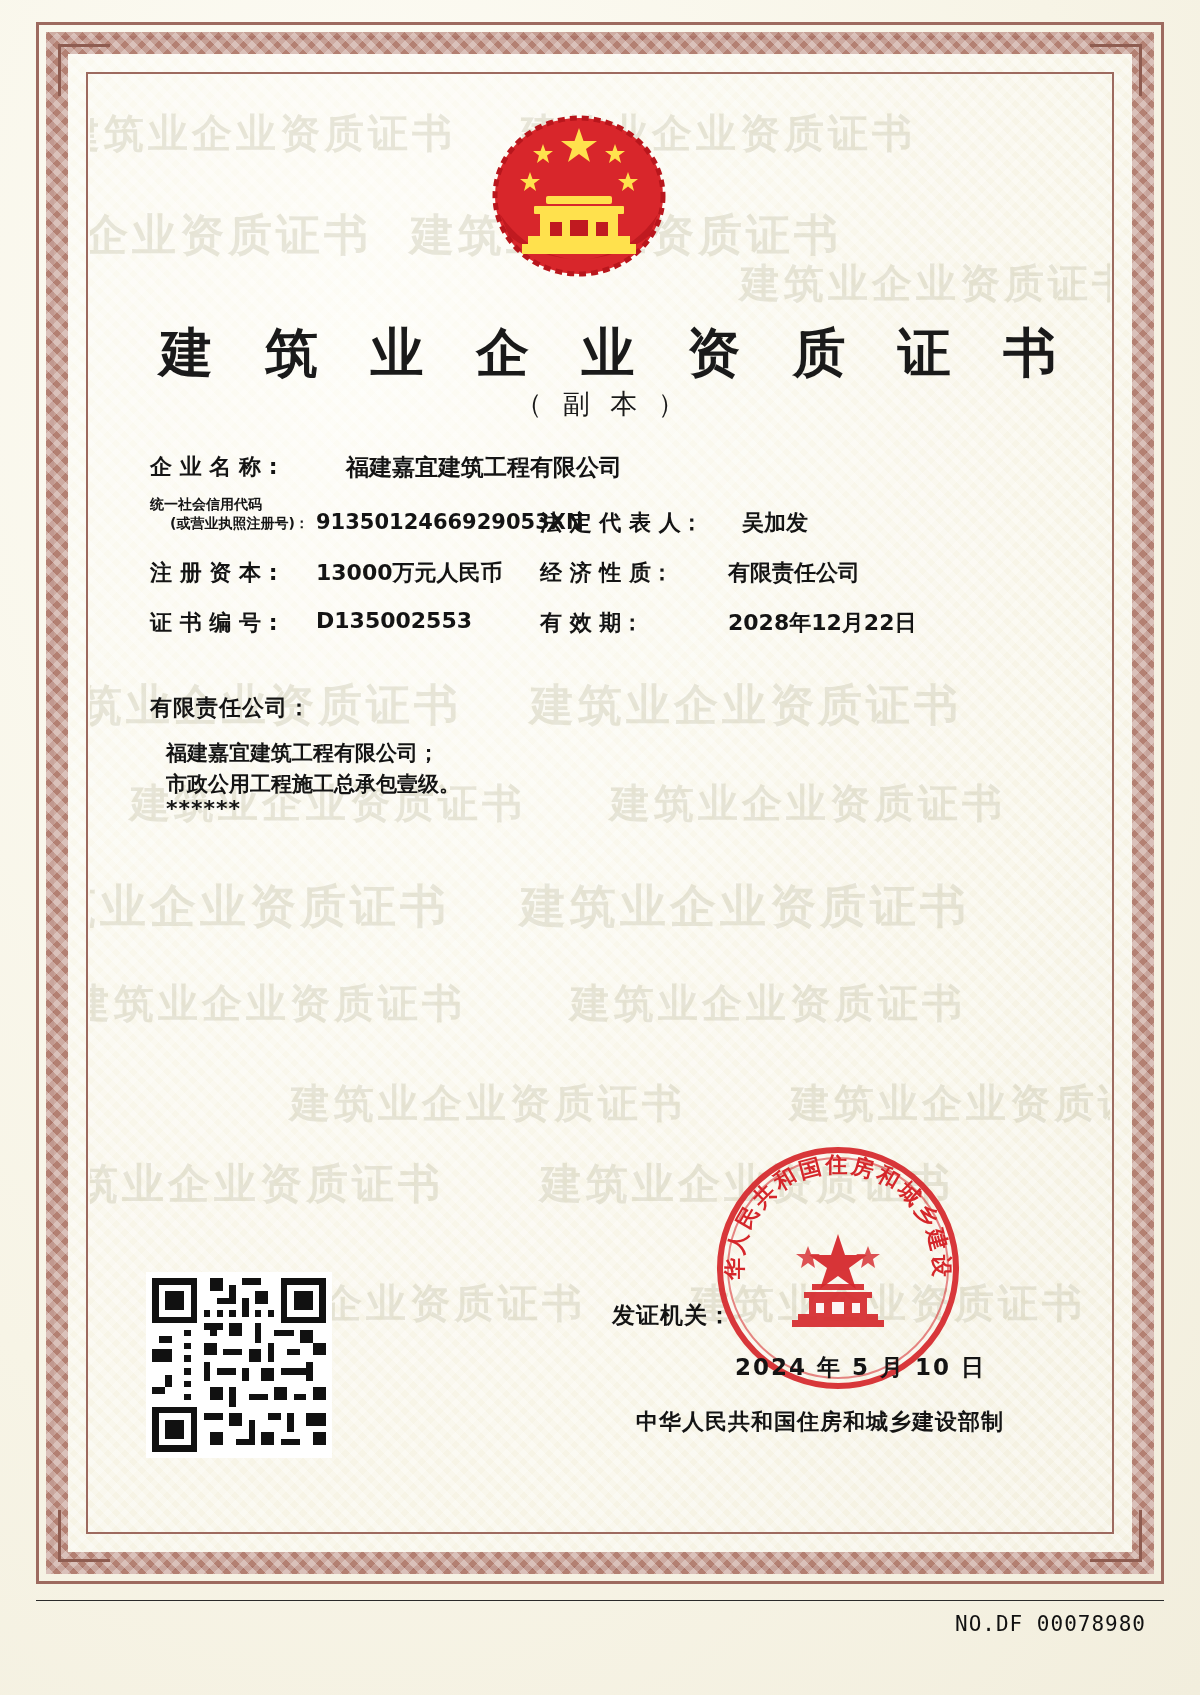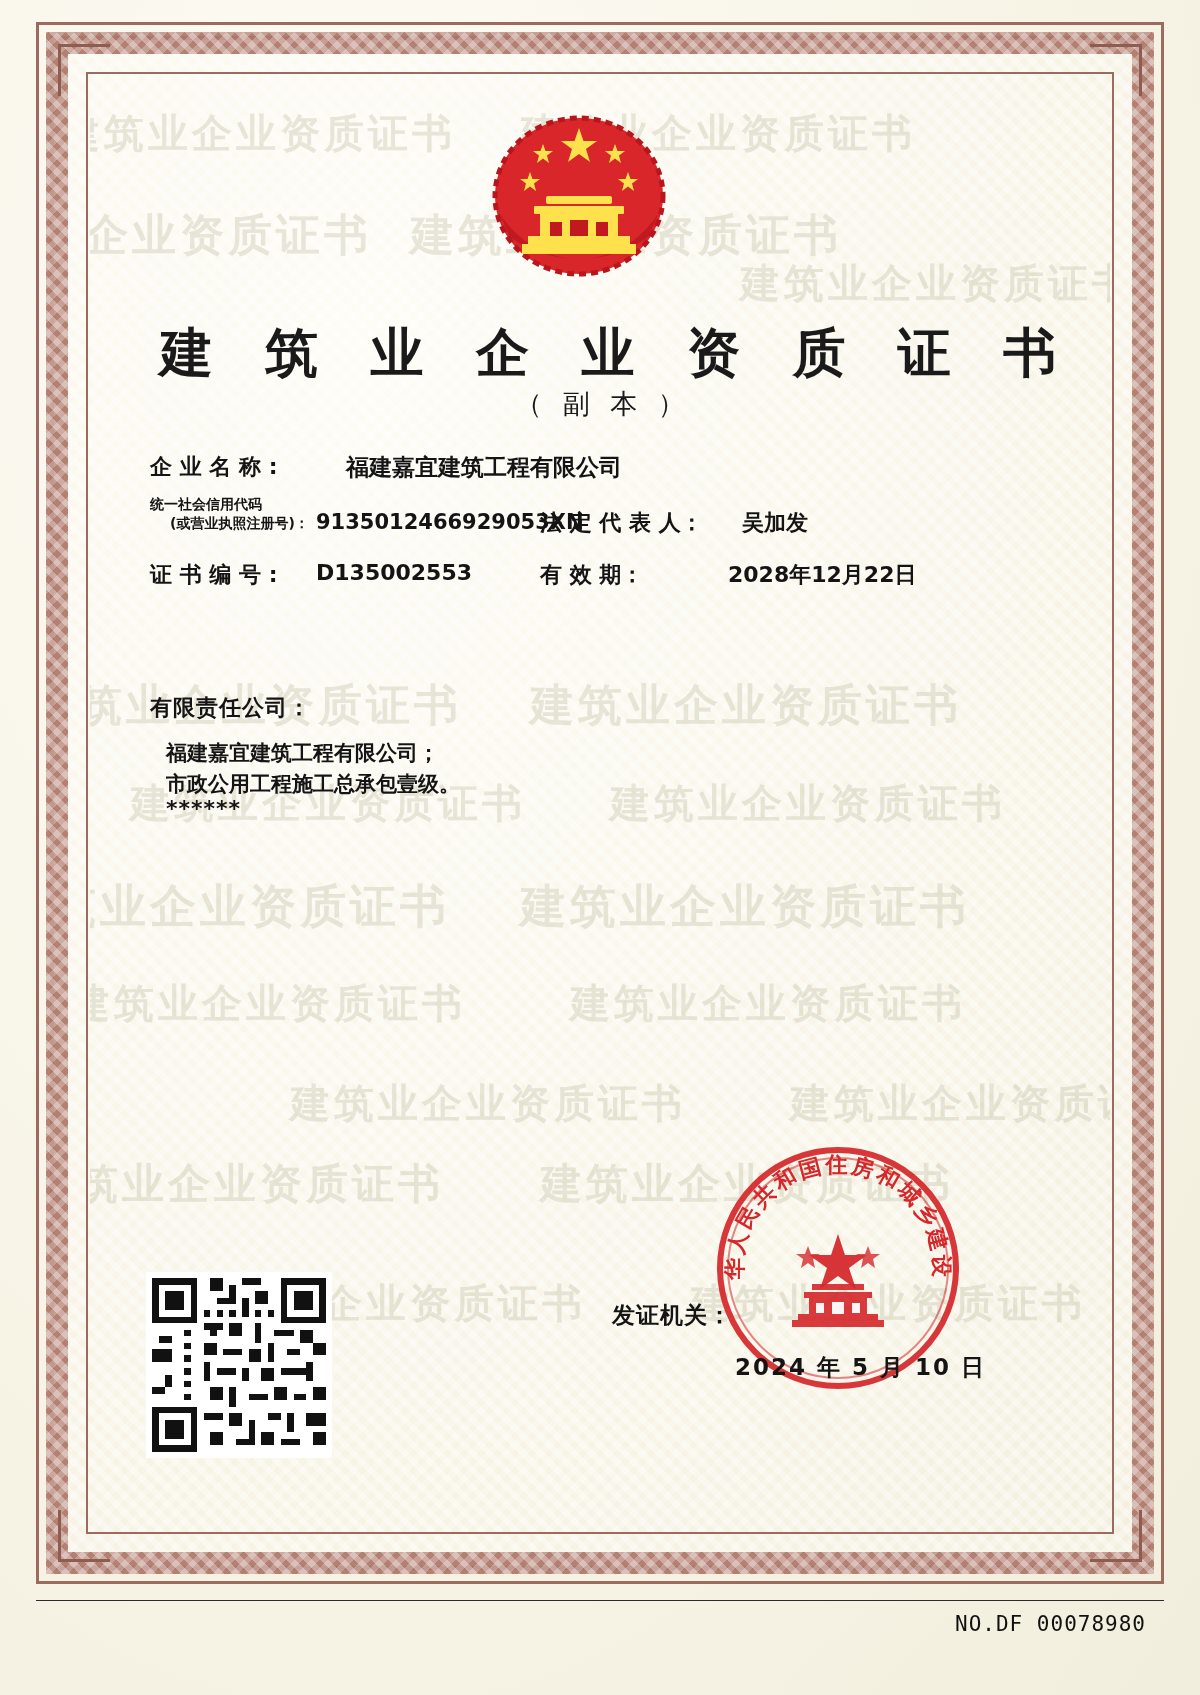--- a/index.html
+++ b/index.html
@@ -343,20 +343,26 @@
 
 
     <div class="row" style="height:56px;">
       <span class="lbl-small" style="left:0; top:-2px;">统一社会信用代码</span>
       <span class="lbl-small" style="left:0; top:17px;margin-left:20px;">(或营业执照注册号)：</span>
       <span class="val" style="left:166px; top:12px; font-size:21px;">9135012466929053XN</span>
       <span class="lbl" style="left:390px; top:10px;">法 定 代 表 人：</span>
       <span class="val" style="left:592px; top:10px;">吴加发</span>
     </div>
 
+    <div class="row" style="height:48px;">
+      <span class="lbl" style="left:0; top:4px;">注 册 资 本 :</span>
+      <span class="val" style="left:166px; top:4px;">13000万元人民币</span>
+      <span class="lbl" style="left:390px; top:4px;">经 济 性 质：</span>
+      <span class="val" style="left:578px; top:4px;">有限责任公司</span>
+    </div>
 
     <div class="row" style="height:48px;">
       <span class="lbl" style="left:0; top:6px;">证 书 编 号 :</span>
       <span class="val" style="left:166px; top:6px;">D135002553</span>
       <span class="lbl" style="left:390px; top:6px;">有 效 期：</span>
       <span class="val" style="left:578px; top:6px;">2028年12月22日</span>
     </div>
 
   </div>
 
@@ -484,17 +490,18 @@
       <text font-family="DejaVu Sans, sans-serif" font-size="22" font-weight="bold" fill="#d5262a" letter-spacing="3">
         <textPath href="#sealArcText" startOffset="50%" text-anchor="middle">中华人民共和国住房和城乡建设部</textPath>
       </text>
     </svg>
   </div>
 
   <div class="issuer-label">发证机关：</div>
   <div class="issue-date">
     <span>2024</span><span>年</span><span>5</span><span>月</span><span>10</span><span>日</span>
   </div>
+  <div class="org-line">中华人民共和国住房和城乡建设部制</div>
 
   <div class="footer-rule"></div>
   <div class="footer-right">NO.DF  00078980</div>
 
 </div>
 
 </body></html>

